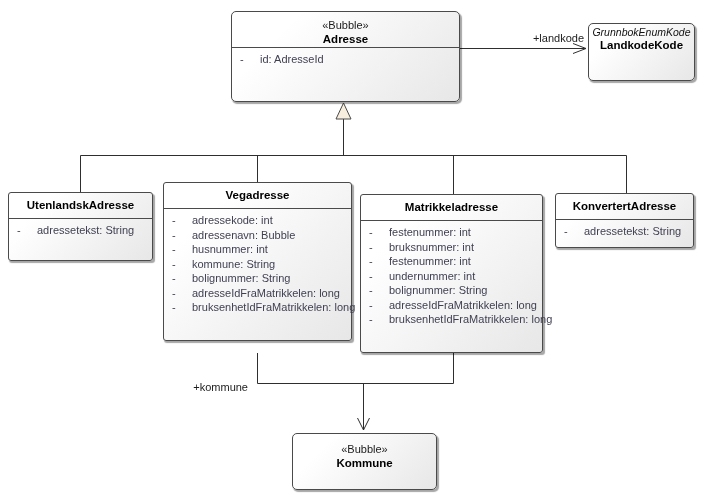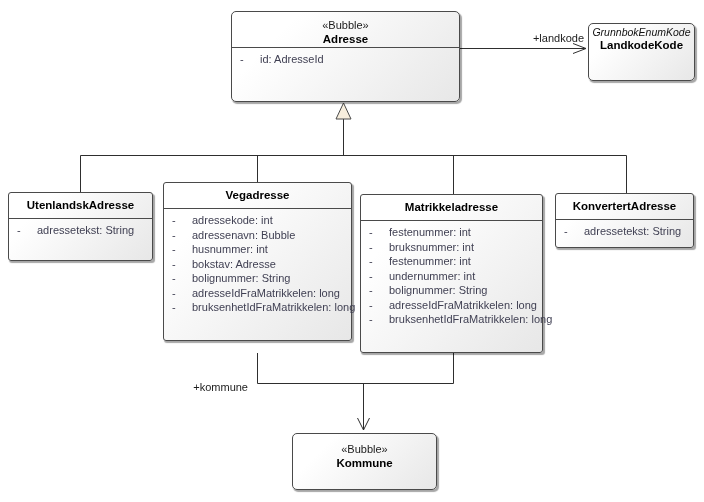--- a/index.html
+++ b/index.html
@@ -101,21 +101,21 @@
       <div class="attr-row">
           <span class="vis">-</span>
           <span class="attr-text">adressenavn: Bubble</span>
         </div>
       <div class="attr-row">
           <span class="vis">-</span>
           <span class="attr-text">husnummer: int</span>
         </div>
       <div class="attr-row">
           <span class="vis">-</span>
-          <span class="attr-text">bokstav: Adresse</span>
+          <span class="attr-text">kommune: String</span>
         </div>
       <div class="attr-row">
           <span class="vis">-</span>
           <span class="attr-text">bolignummer: String</span>
         </div>
       <div class="attr-row">
           <span class="vis">-</span>
           <span class="attr-text">adresseIdFraMatrikkelen: long</span>
         </div>
       <div class="attr-row">

